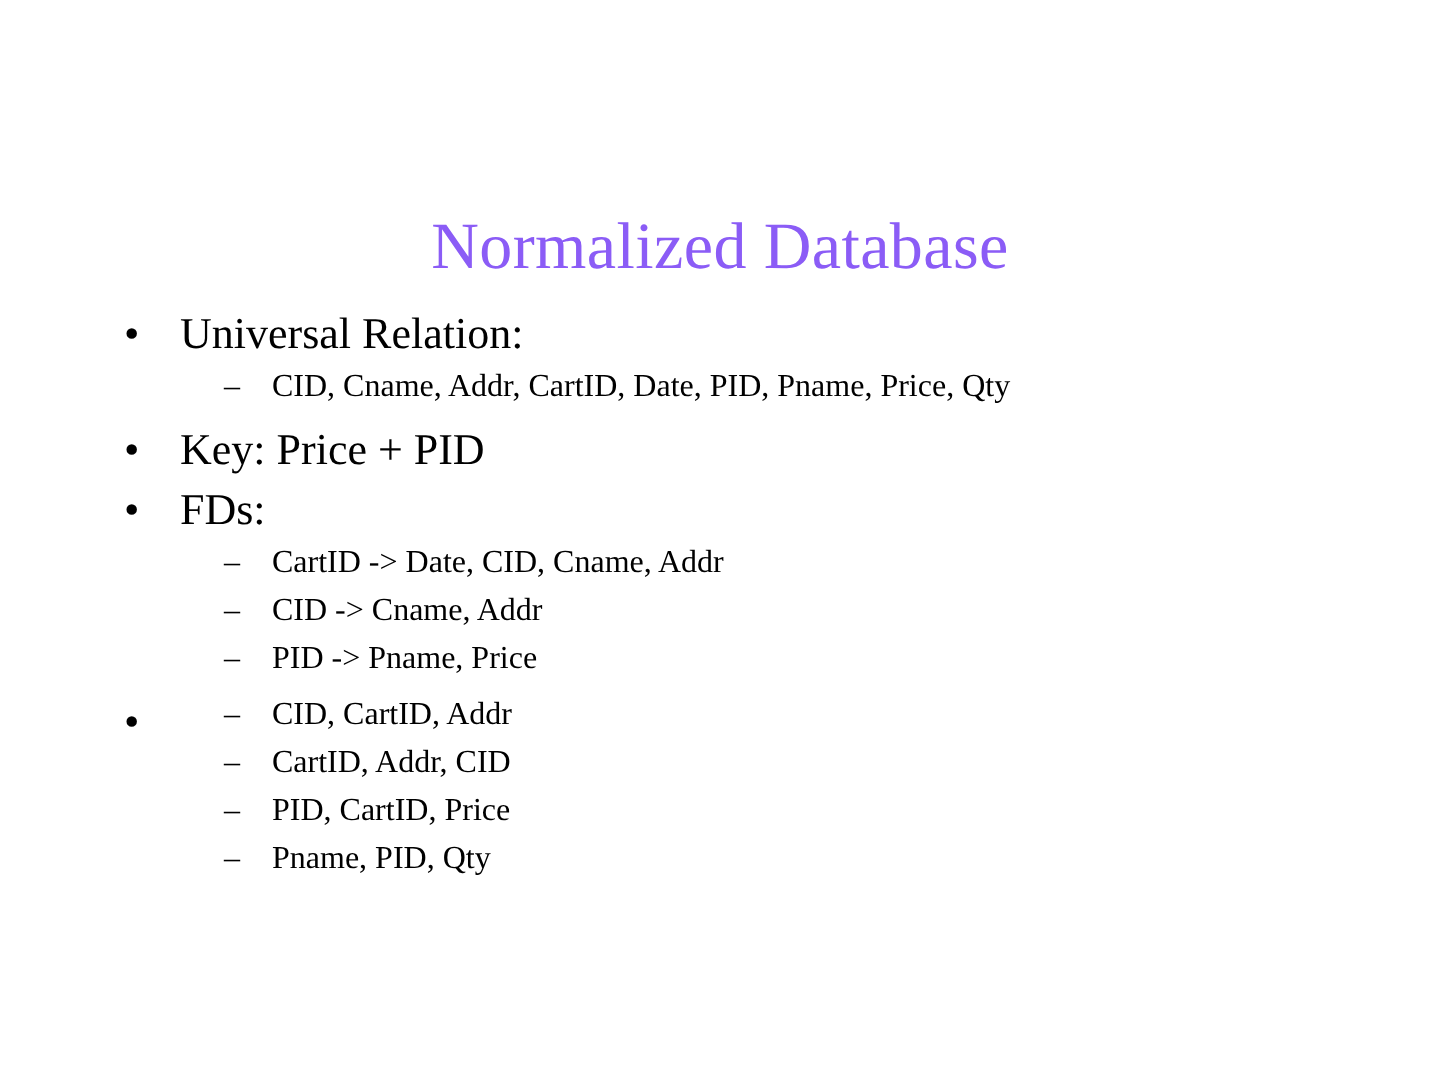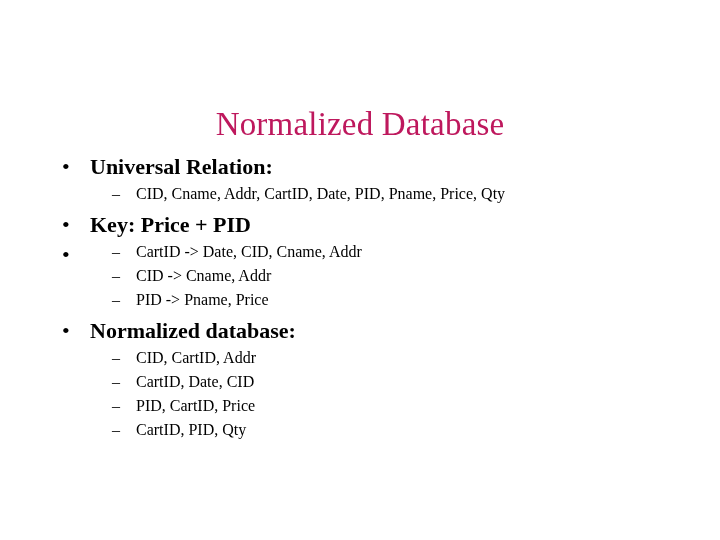--- a/index.html
+++ b/index.html
@@ -23,21 +23,21 @@
   .slide-title {
     position: absolute;
     top: 72px;
     left: 48px;
     width: 624px;
     text-align: center;
     font-size: 33px;
     line-height: 40px;
     font-weight: normal;
     letter-spacing: 0.2px;
-    color: #be185d;
+    color: #8b5cf6;
     white-space: nowrap;
     margin-top: 32px;
   }
   .body-area {
     position: absolute;
     top: 152px;
     left: 50px;
     width: 640px;
   }
   ul.level1 {
@@ -48,21 +48,20 @@
   li.l1 {
     position: relative;
     padding-left: 40px;
     font-size: 22px;
     line-height: 30px;
     margin: 0;
   }
   li.l1 > .l1-text {
     display: block;
     white-space: nowrap;
-    font-weight: bold;
   }
   .bullet-dot {
     position: absolute;
     left: 12px;
     top: 0;
     font-size: 22px;
     line-height: 30px;
   }
   ul.level2 {
     list-style: none;
@@ -112,57 +111,57 @@
 
       <div class="gap-after-sub"></div>
 
       <li class="l1">
         <span class="bullet-dot">•</span>
         <span class="l1-text">Key: Price + PID</span>
       </li>
 
       <li class="l1">
         <span class="bullet-dot">•</span>
+        <span class="l1-text">FDs:</span>
         <ul class="level2">
           <li class="l2">
             <span class="bullet-dash">–</span>
             <span class="l2-text">CartID -&gt; Date, CID, Cname, Addr</span>
           </li>
           <li class="l2">
             <span class="bullet-dash">–</span>
             <span class="l2-text">CID -&gt; Cname, Addr</span>
           </li>
           <li class="l2">
             <span class="bullet-dash">–</span>
             <span class="l2-text">PID -&gt; Pname, Price</span>
           </li>
         </ul>
       </li>
 
       <div class="gap-after-sub"></div>
 
       <li class="l1">
         <span class="bullet-dot">•</span>
-        <span class="l1-text">Normalized database:</span>
         <ul class="level2">
           <li class="l2">
             <span class="bullet-dash">–</span>
             <span class="l2-text">CID, CartID, Addr</span>
           </li>
           <li class="l2">
             <span class="bullet-dash">–</span>
-            <span class="l2-text">CartID, Date, CID</span>
+            <span class="l2-text">CartID, Addr, CID</span>
           </li>
           <li class="l2">
             <span class="bullet-dash">–</span>
             <span class="l2-text">PID, CartID, Price</span>
           </li>
           <li class="l2">
             <span class="bullet-dash">–</span>
-            <span class="l2-text">CartID, PID, Qty</span>
+            <span class="l2-text">Pname, PID, Qty</span>
           </li>
         </ul>
       </li>
 
     </ul>
   </div>
 
 </div>
 
 </body></html>

